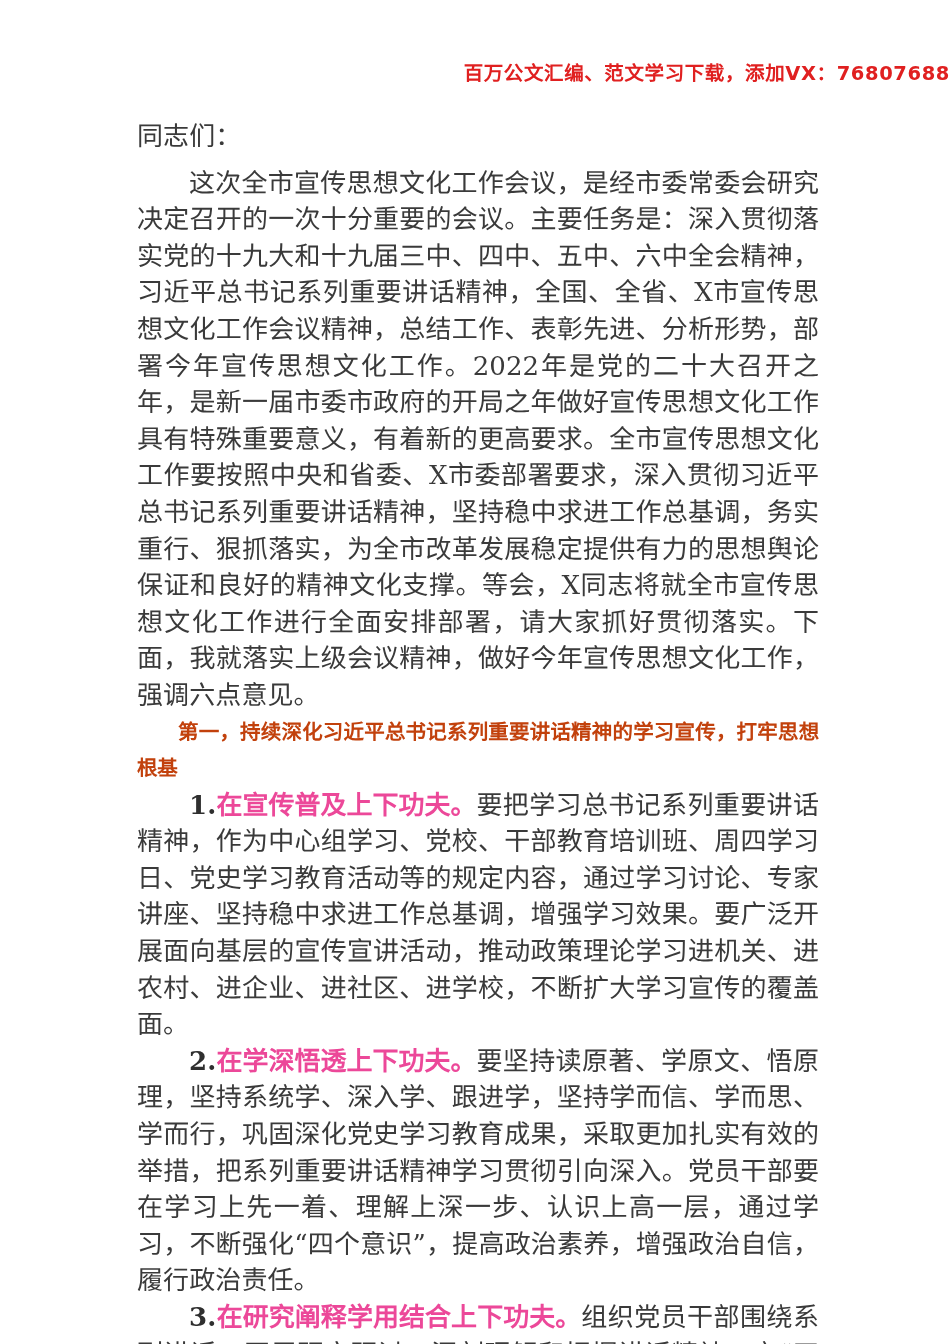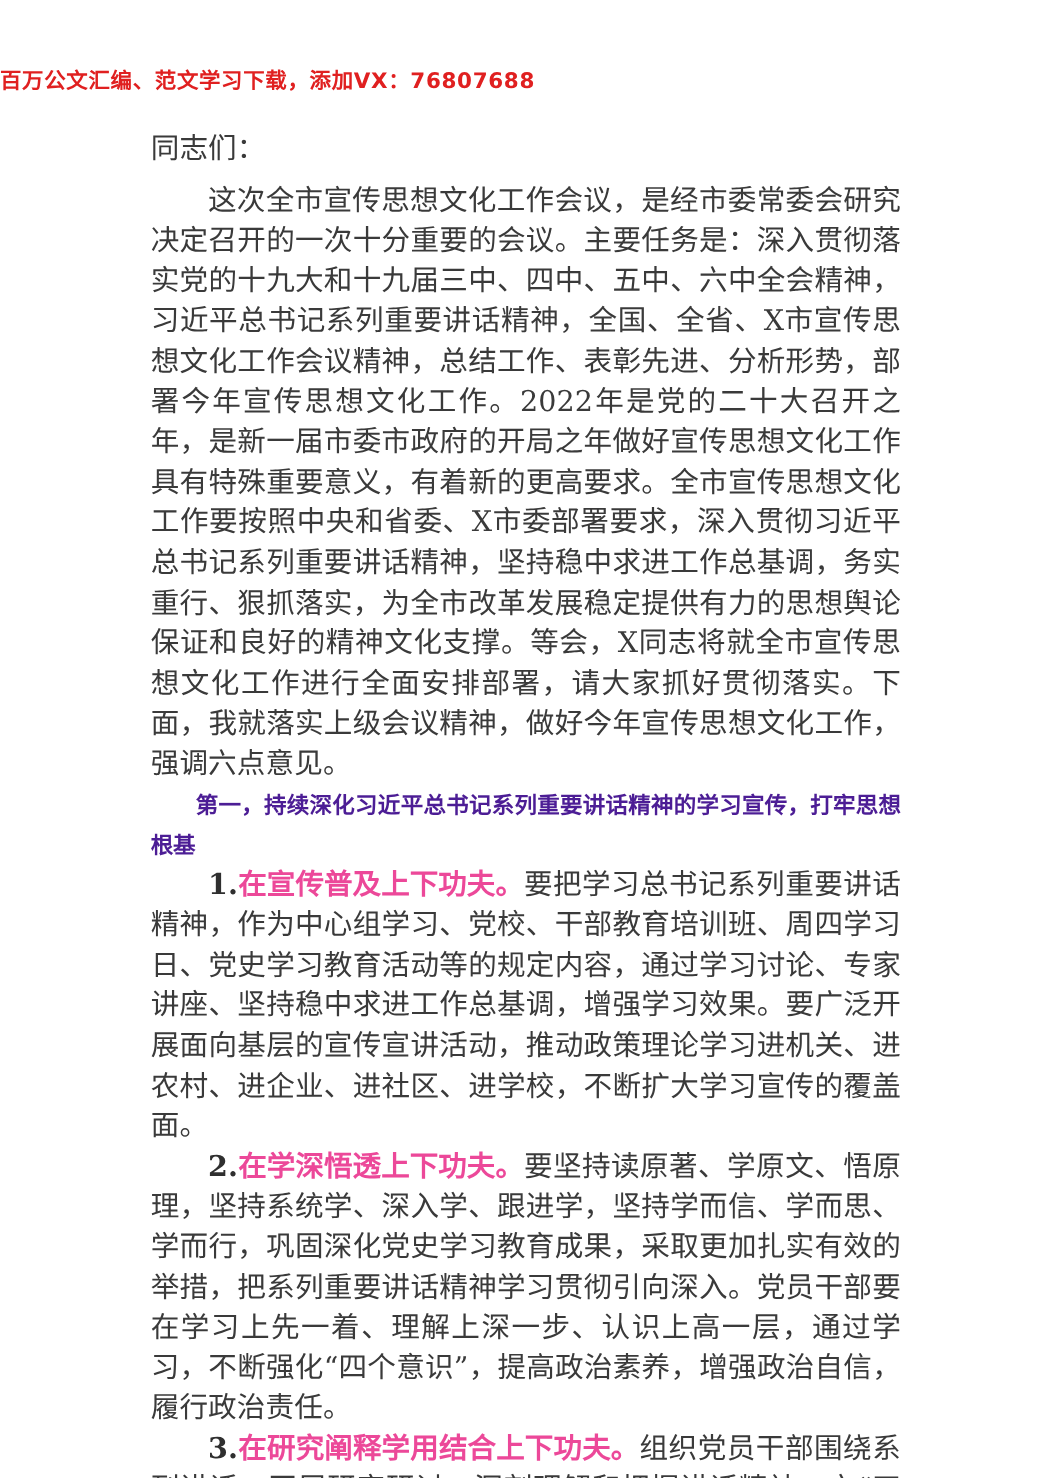--- a/index.html
+++ b/index.html
@@ -15,21 +15,21 @@
     background: #ffffff;
     overflow: hidden;
     font-family: "DejaVu Serif", "Liberation Serif", serif;
     -webkit-font-smoothing: antialiased;
   }
   .doc-header {
     position: absolute;
     top: 62px;
     left: 0;
     width: 950px;
-    text-align: left;
+    text-align: right;
     color: #e02020;
     font-family: "DejaVu Sans", "Liberation Sans", sans-serif;
     font-size: 19.5px;
     font-weight: 700;
     letter-spacing: 0.6px;
     line-height: 1.2;
     white-space: nowrap;
   }
   .body-wrap {
     position: absolute;
@@ -49,21 +49,21 @@
   }
   p.indent {
     text-indent: 2em;
   }
   p.salutation {
     text-indent: 0;
     margin-bottom: 10px;
   }
   .heading {
     font-weight: 700;
-    color: #4c1d95;
+    color: #c2410c;
     font-family: "DejaVu Sans", "Liberation Sans", sans-serif;
     font-size: 20.5px;
     line-height: 36.6px;
     text-indent: 2em;
     text-align: justify;
     text-justify: inter-ideograph;
     margin: 0;
     letter-spacing: -0.2px;
   }
   .run-in {

